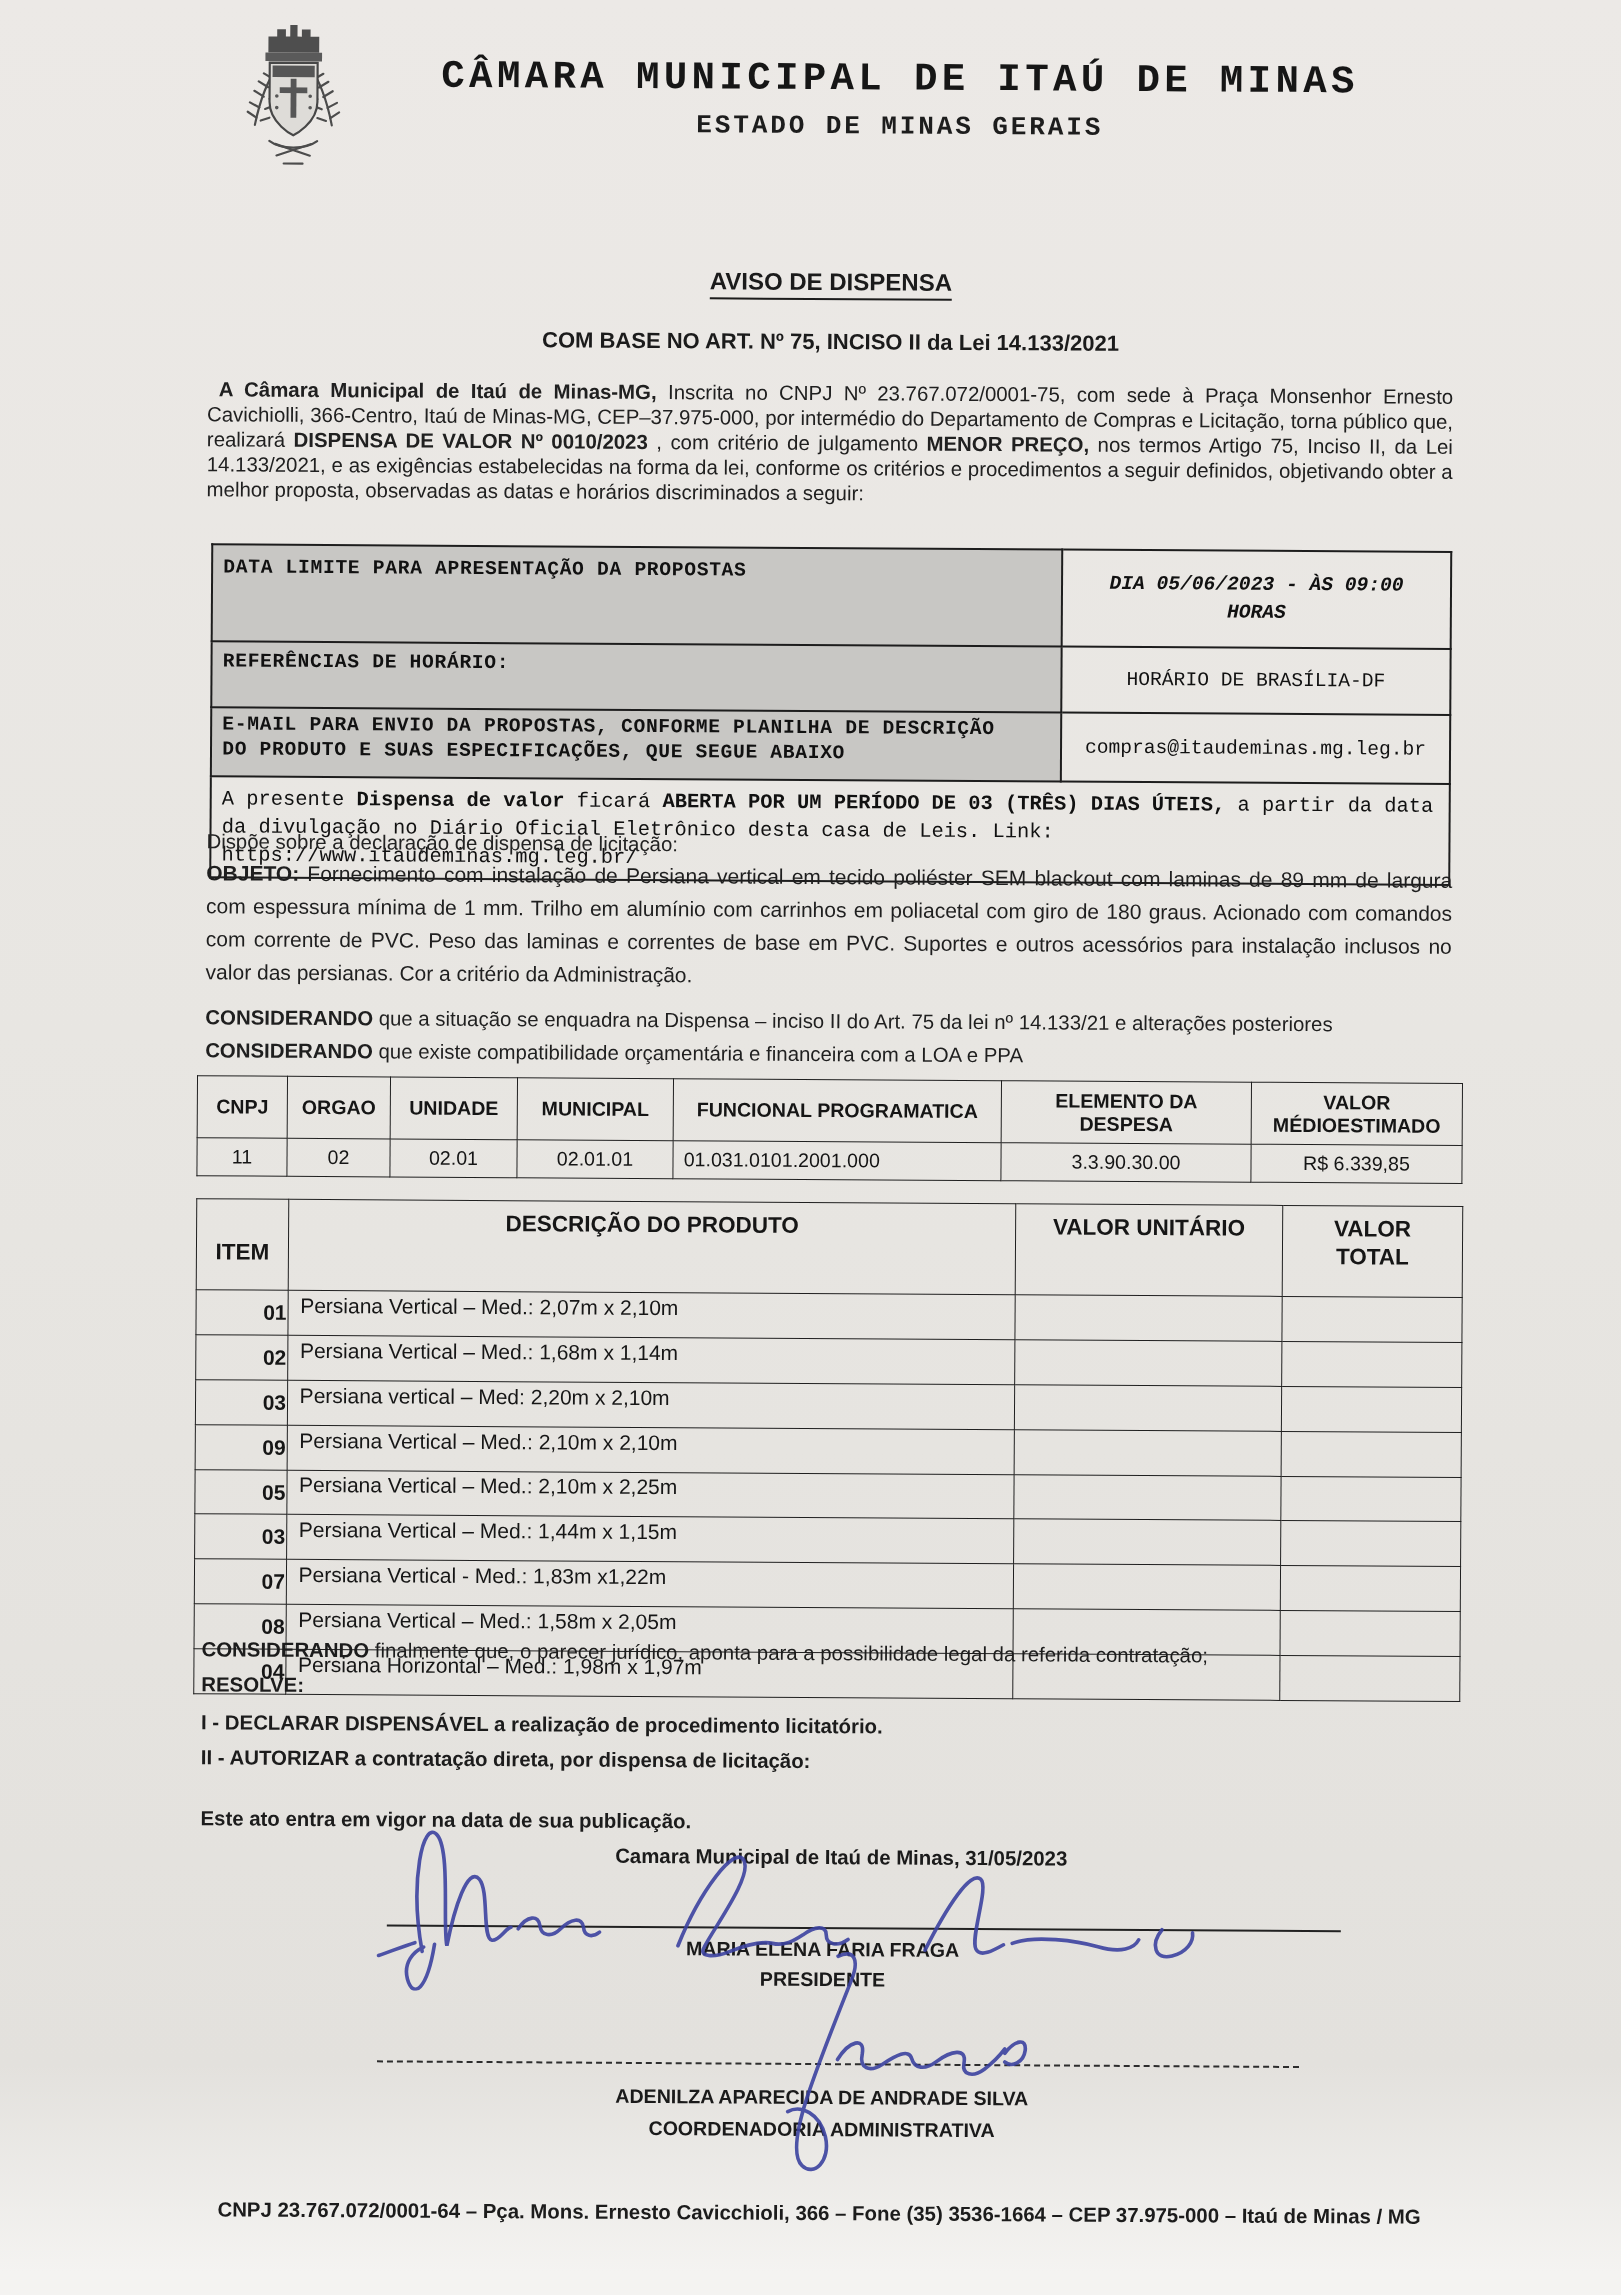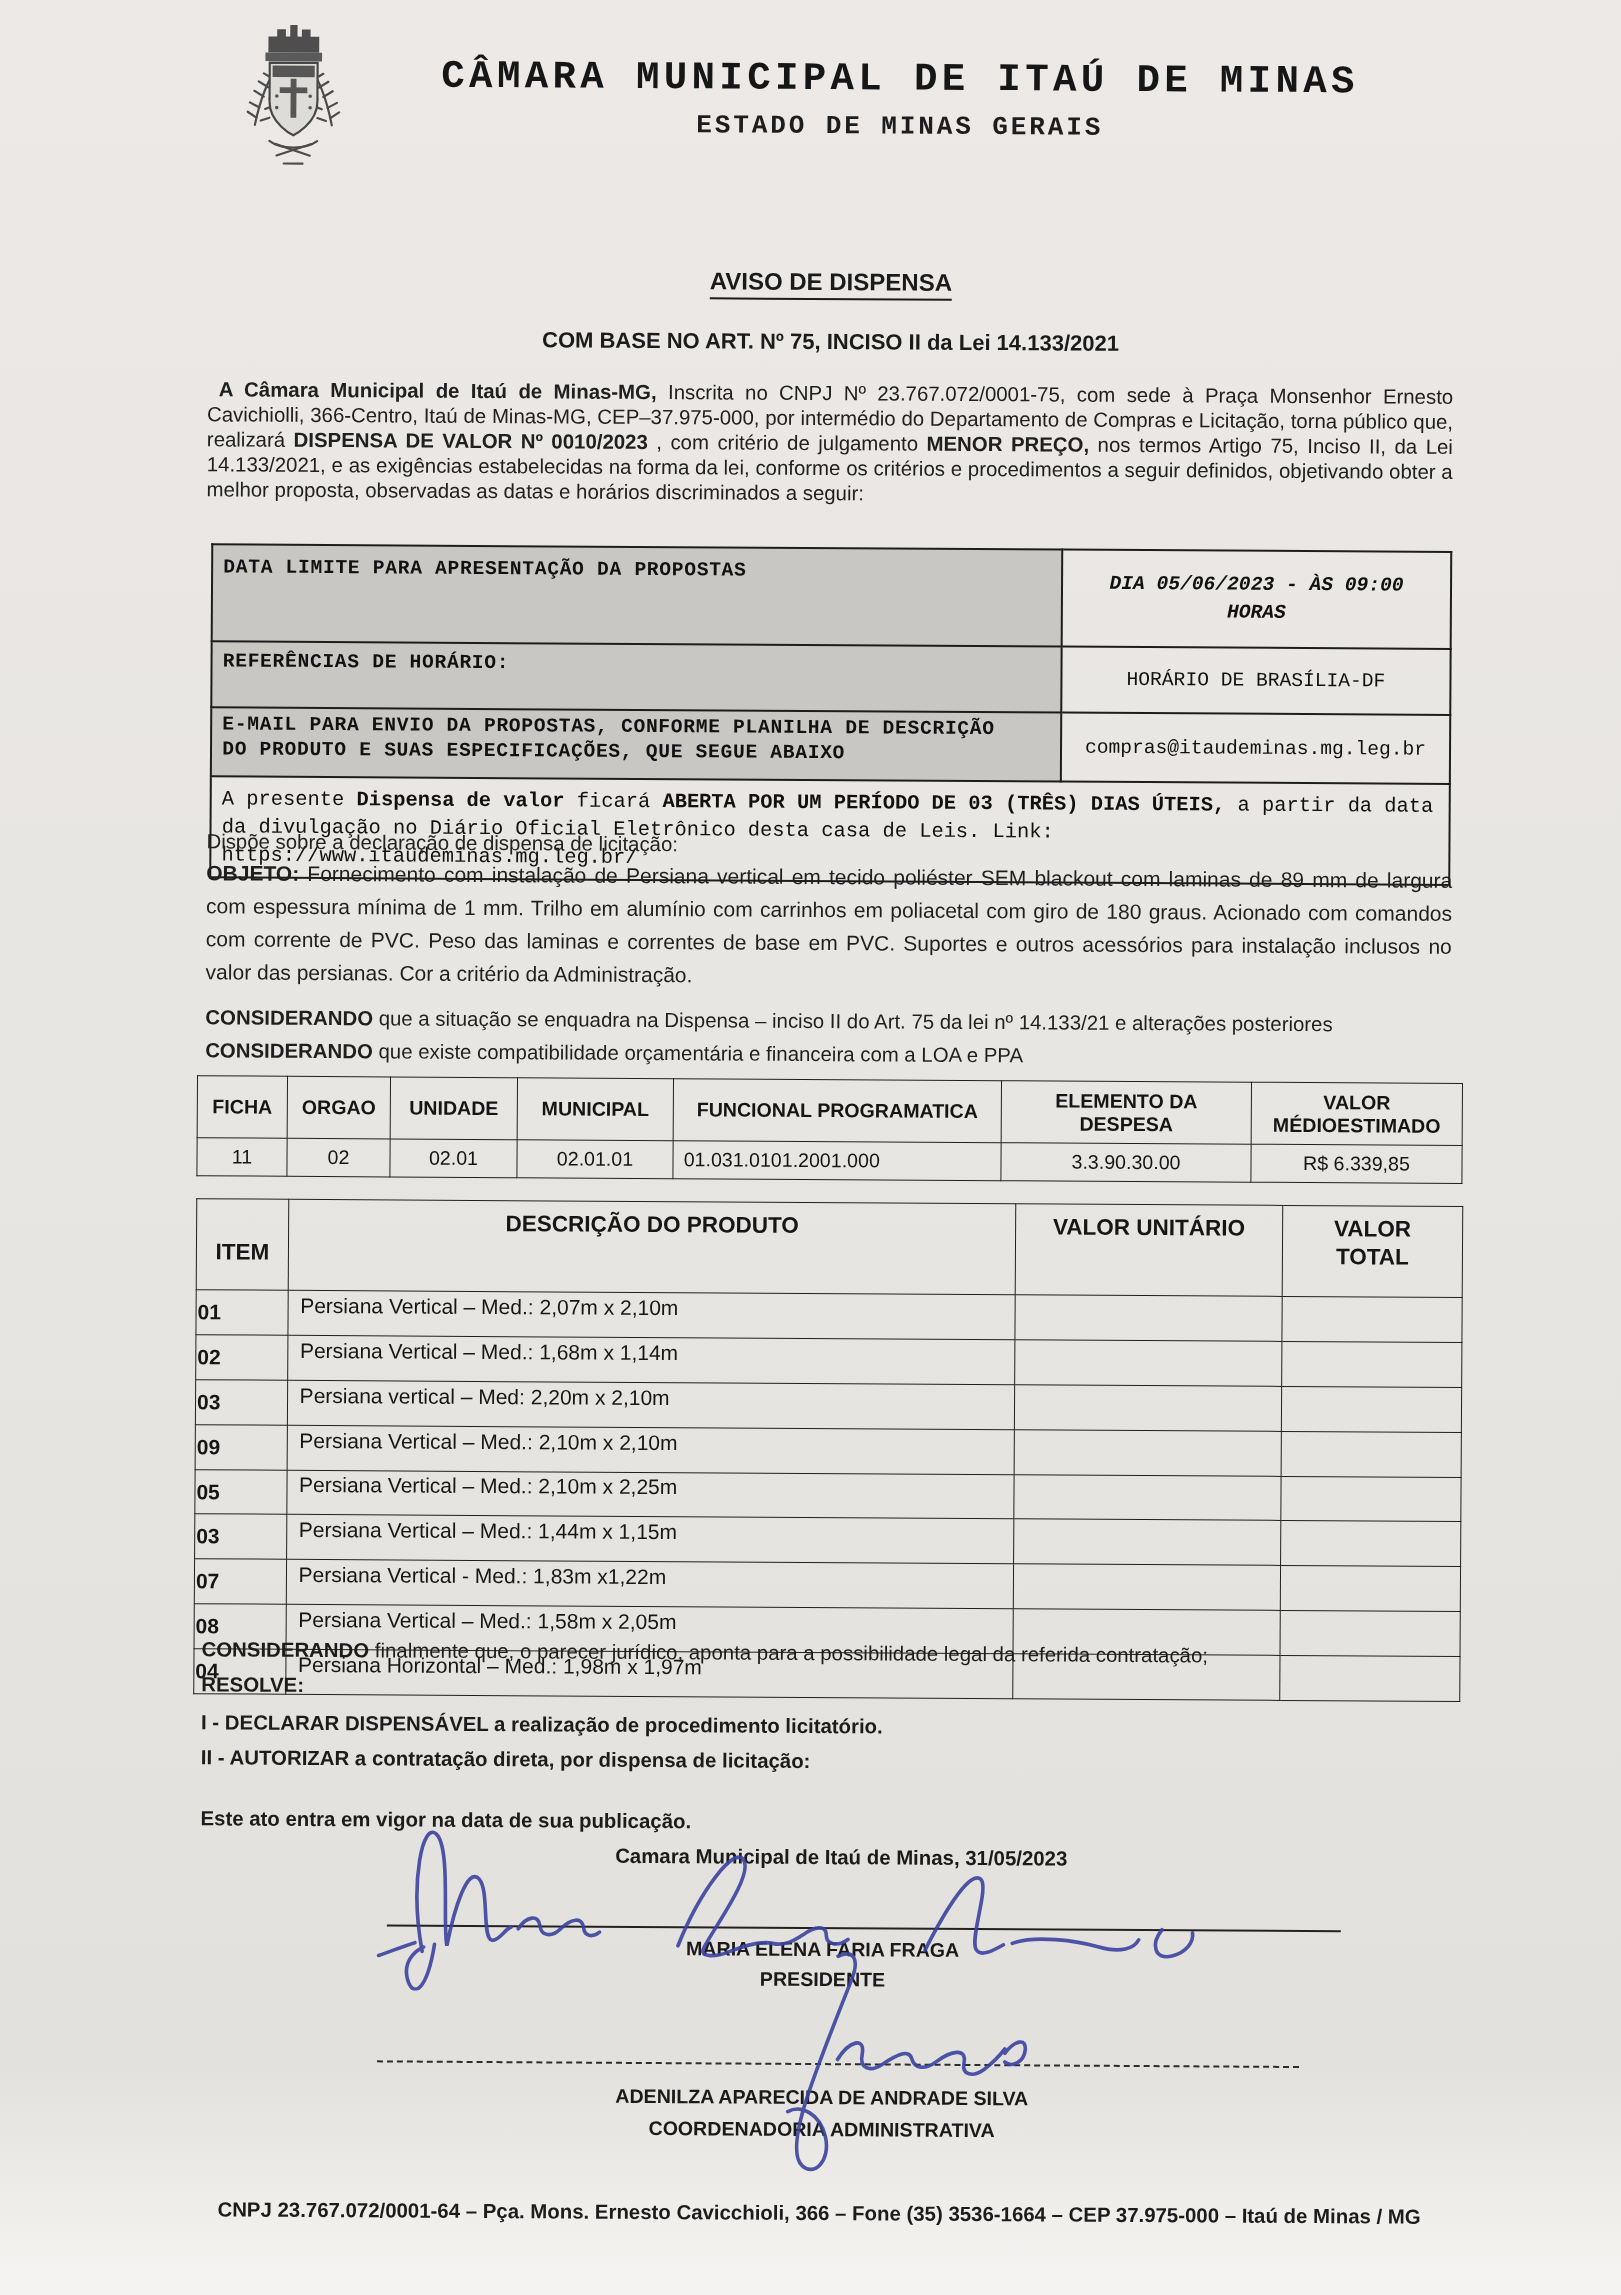--- a/index.html
+++ b/index.html
@@ -53,21 +53,21 @@
   .budget th{font-weight:bold;height:58px;vertical-align:middle;text-align:center;line-height:23px;padding:1.5px 4.4px;}
   .budget td{height:35px;text-align:center;vertical-align:middle;}
   .budget td.lft{text-align:left;padding-left:10.2px;}
 
   
   .items{left:198px;top:1202px;width:1266px;}
   .items th,.items td{border:1.8px solid #202020;color:#161616;white-space:pre-line;}
   .items th{font-weight:bold;font-size:22.5px;height:73px;vertical-align:top;padding-top:8.7px;text-align:center;line-height:28px;}
   .items th.itemh{vertical-align:middle;padding-top:16px;border-radius:17px;}
   .items td{height:41px;font-size:21px;}
-  .items td.num{text-align:left;font-weight:bold;vertical-align:middle;}
+  .items td.num{text-align:right;font-weight:bold;vertical-align:middle;}
   .items td.desc{vertical-align:top;padding:2.9px 4.4px 0 11.6px;}
 
   .closeline{width:1246px;left:206px;font-size:20.4px;color:#1c1c1c;}
   .place-date{left:247px;top:1846px;width:1200px;text-align:center;font-size:20.4px;font-weight:bold;}
 
   .sigline1{left:393px;top:1927px;width:954px;height:0;border-top:2.2px solid #222;}
   .sigline2{left:384px;top:2063px;width:922px;height:0;border-top:2.2px dashed #2d2d2d;}
   .signame{left:206px;width:1246px;text-align:center;font-size:19.6px;font-weight:bold;color:#1a1a1a;}
 
   .footer{left:204px;top:2202px;width:1246px;text-align:center;font-size:20.4px;font-weight:bold;color:#1c1c1c;}
@@ -156,21 +156,21 @@
       <col style="width:90px">
           <col style="width:103px">
           <col style="width:127px">
           <col style="width:156px">
       <col style="width:328px">
           <col style="width:250px">
           <col style="width:211px">
     </colgroup>
     <tbody>
           <tr>
-      <th>FICHA</th>
+      <th>CNPJ</th>
       <th>ORGAO</th>
       <th>UNIDADE</th>
       <th>MUNICIPAL</th>
       <th>FUNCIONAL PROGRAMATICA</th>
       <th>ELEMENTO DA
 DESPESA</th>
       <th>VALOR
 MÉDIOESTIMADO</th>
     </tr>
     <tr>

